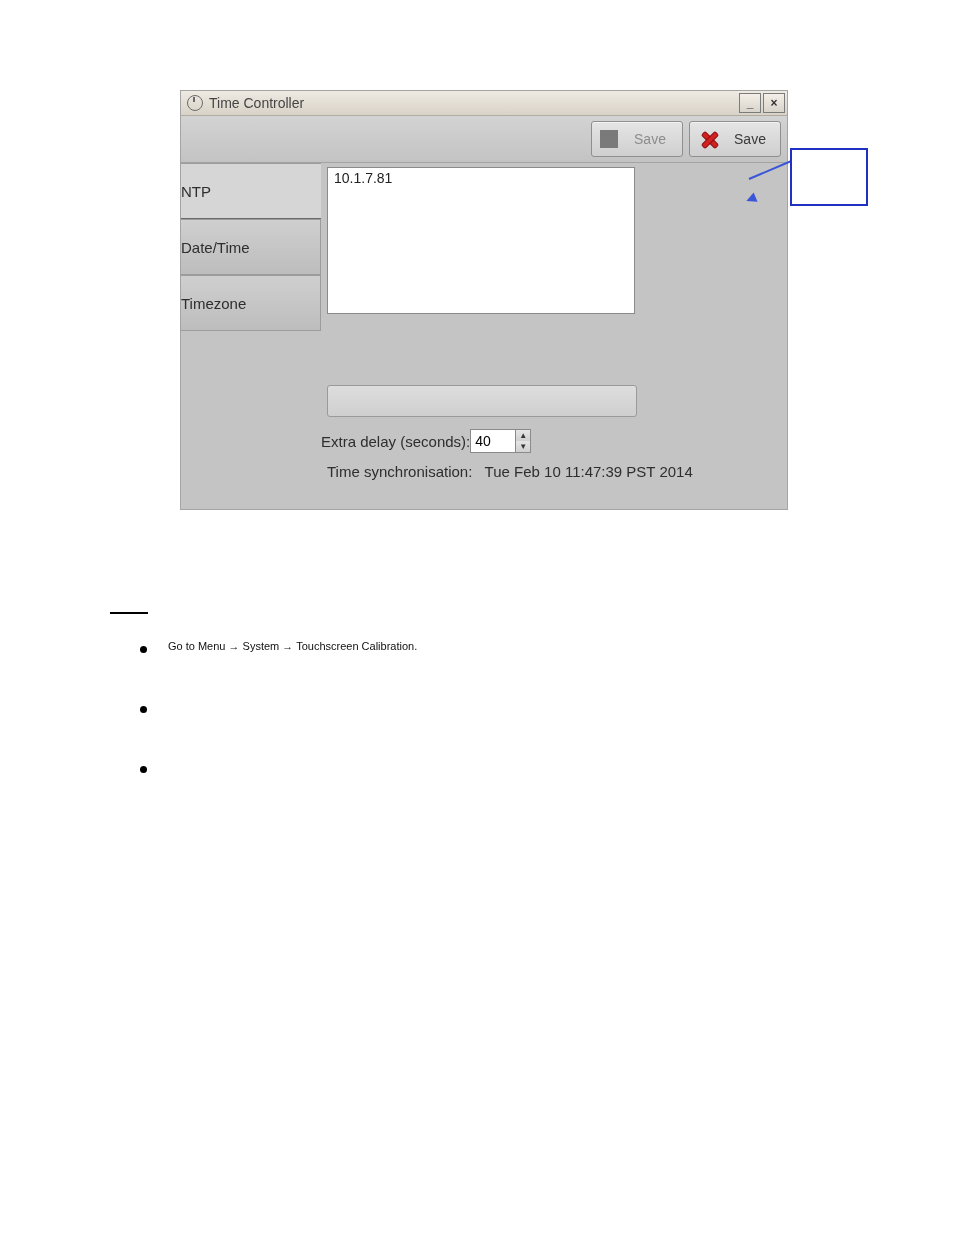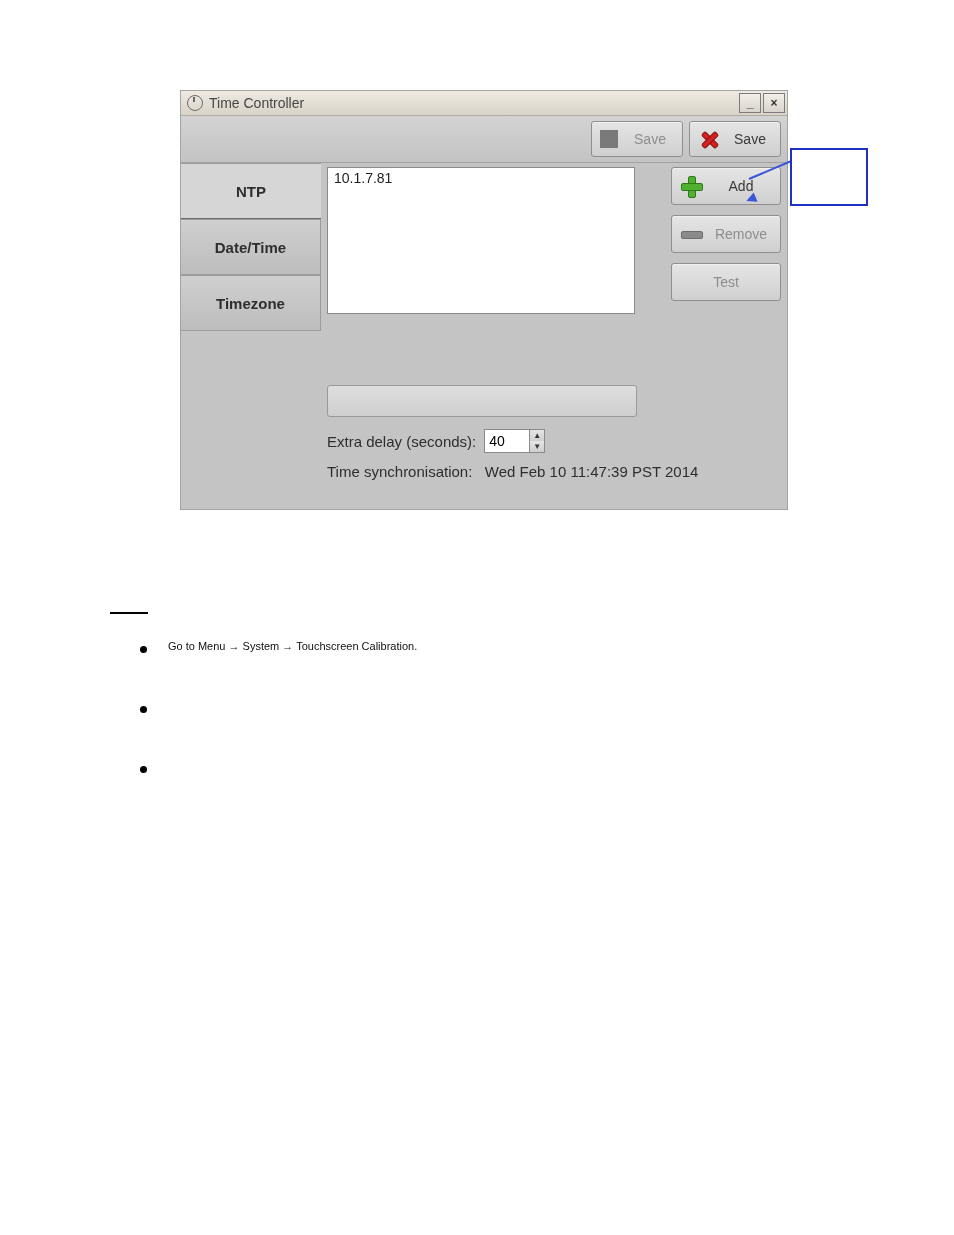--- a/index.html
+++ b/index.html
@@ -111,28 +111,27 @@
   .body{
     display:flex;
     height:346px;
   }
   .sidetabs{
     width:140px;
     background:#c4c4c4;
   }
   .tab{
     height:56px;
-    display:flex;align-items:center;justify-content:center;
+    display:flex;align-items:center;
     font-size:15px;
     color:#2e2e2e;
     background:linear-gradient(#cfcfcf,#bdbdbd);
     border:1px solid #9c9c9c;
     border-left:none;
     box-sizing:border-box;
-    font-weight:bold;
   }
   .tab.active{
     background:#d6d6d6;
     border-right:none;
     border-bottom:1px solid #6a6a6a;
   }
   .pane{
     flex:1;
     background:#c4c4c4;
     padding:4px 6px 6px 6px;
@@ -159,22 +158,22 @@
   .addrbar{
     position:absolute;
     left:6px; top:222px;
     width:308px;height:30px;
     background:linear-gradient(#dedede,#cfcfcf);
     border:1px solid #9a9a9a;
     border-radius:3px;
   }
   .delayrow{
     position:absolute;
-    left:6px; top:266px;
-    display:flex;align-items:center;gap:8px;
+    left:0; top:266px;
+    display:flex;align-items:center;
     font-size:15px;color:#2e2e2e;
   }
   .spinbox{
     display:flex;align-items:stretch;
     height:24px;
   }
   .spinbox input{
     width:36px;padding:9px 4px;border:1px solid #8a8a8a;font-size:14px;
     background:#fff;
   }
@@ -287,51 +286,38 @@
         <div class="tab">
           <span>Timezone</span>
         </div>
       </div>
 
       <div class="pane">
         <div class="listbox">
           <div>10.1.7.81</div>
         </div>
 
-        <div class="rightbtns">
-          <div class="btn">
-            <span class="ico-plus"></span>
-            <span class="lbl"><span class="underline">Add</span></span>
-          </div>
-          <div class="btn disabled">
-            <span class="ico-minus"></span>
-            <span class="lbl"><span class="underline">Remove</span></span>
-          </div>
-          <div class="btn disabled">
-            <span class="lbl"><span class="underline">Test</span></span>
-          </div>
-        </div>
 
         <div class="addrbar"></div>
 
         <div class="delayrow">
           <span>Extra delay (seconds):</span>
           <span class="spinbox">
             <input value="40" style="">
             <span class="arrows">
               <span>▲</span>
               <span>▼</span>
             </span>
           </span>
         </div>
 
         <div class="syncrow">
           <span>Time synchronisation:</span>
           &nbsp;
-          <span>Wed Feb 10 11:47:39 PST 2014</span>
+          <span>Tue Feb 10 11:47:39 PST 2014</span>
         </div>
       </div>
     </div>
   </div>
 
   <div class="callout-arrow"></div>
   <div class="callout-line"></div>
   <div class="callout-box"></div>
 
   <div class="rule"></div>

